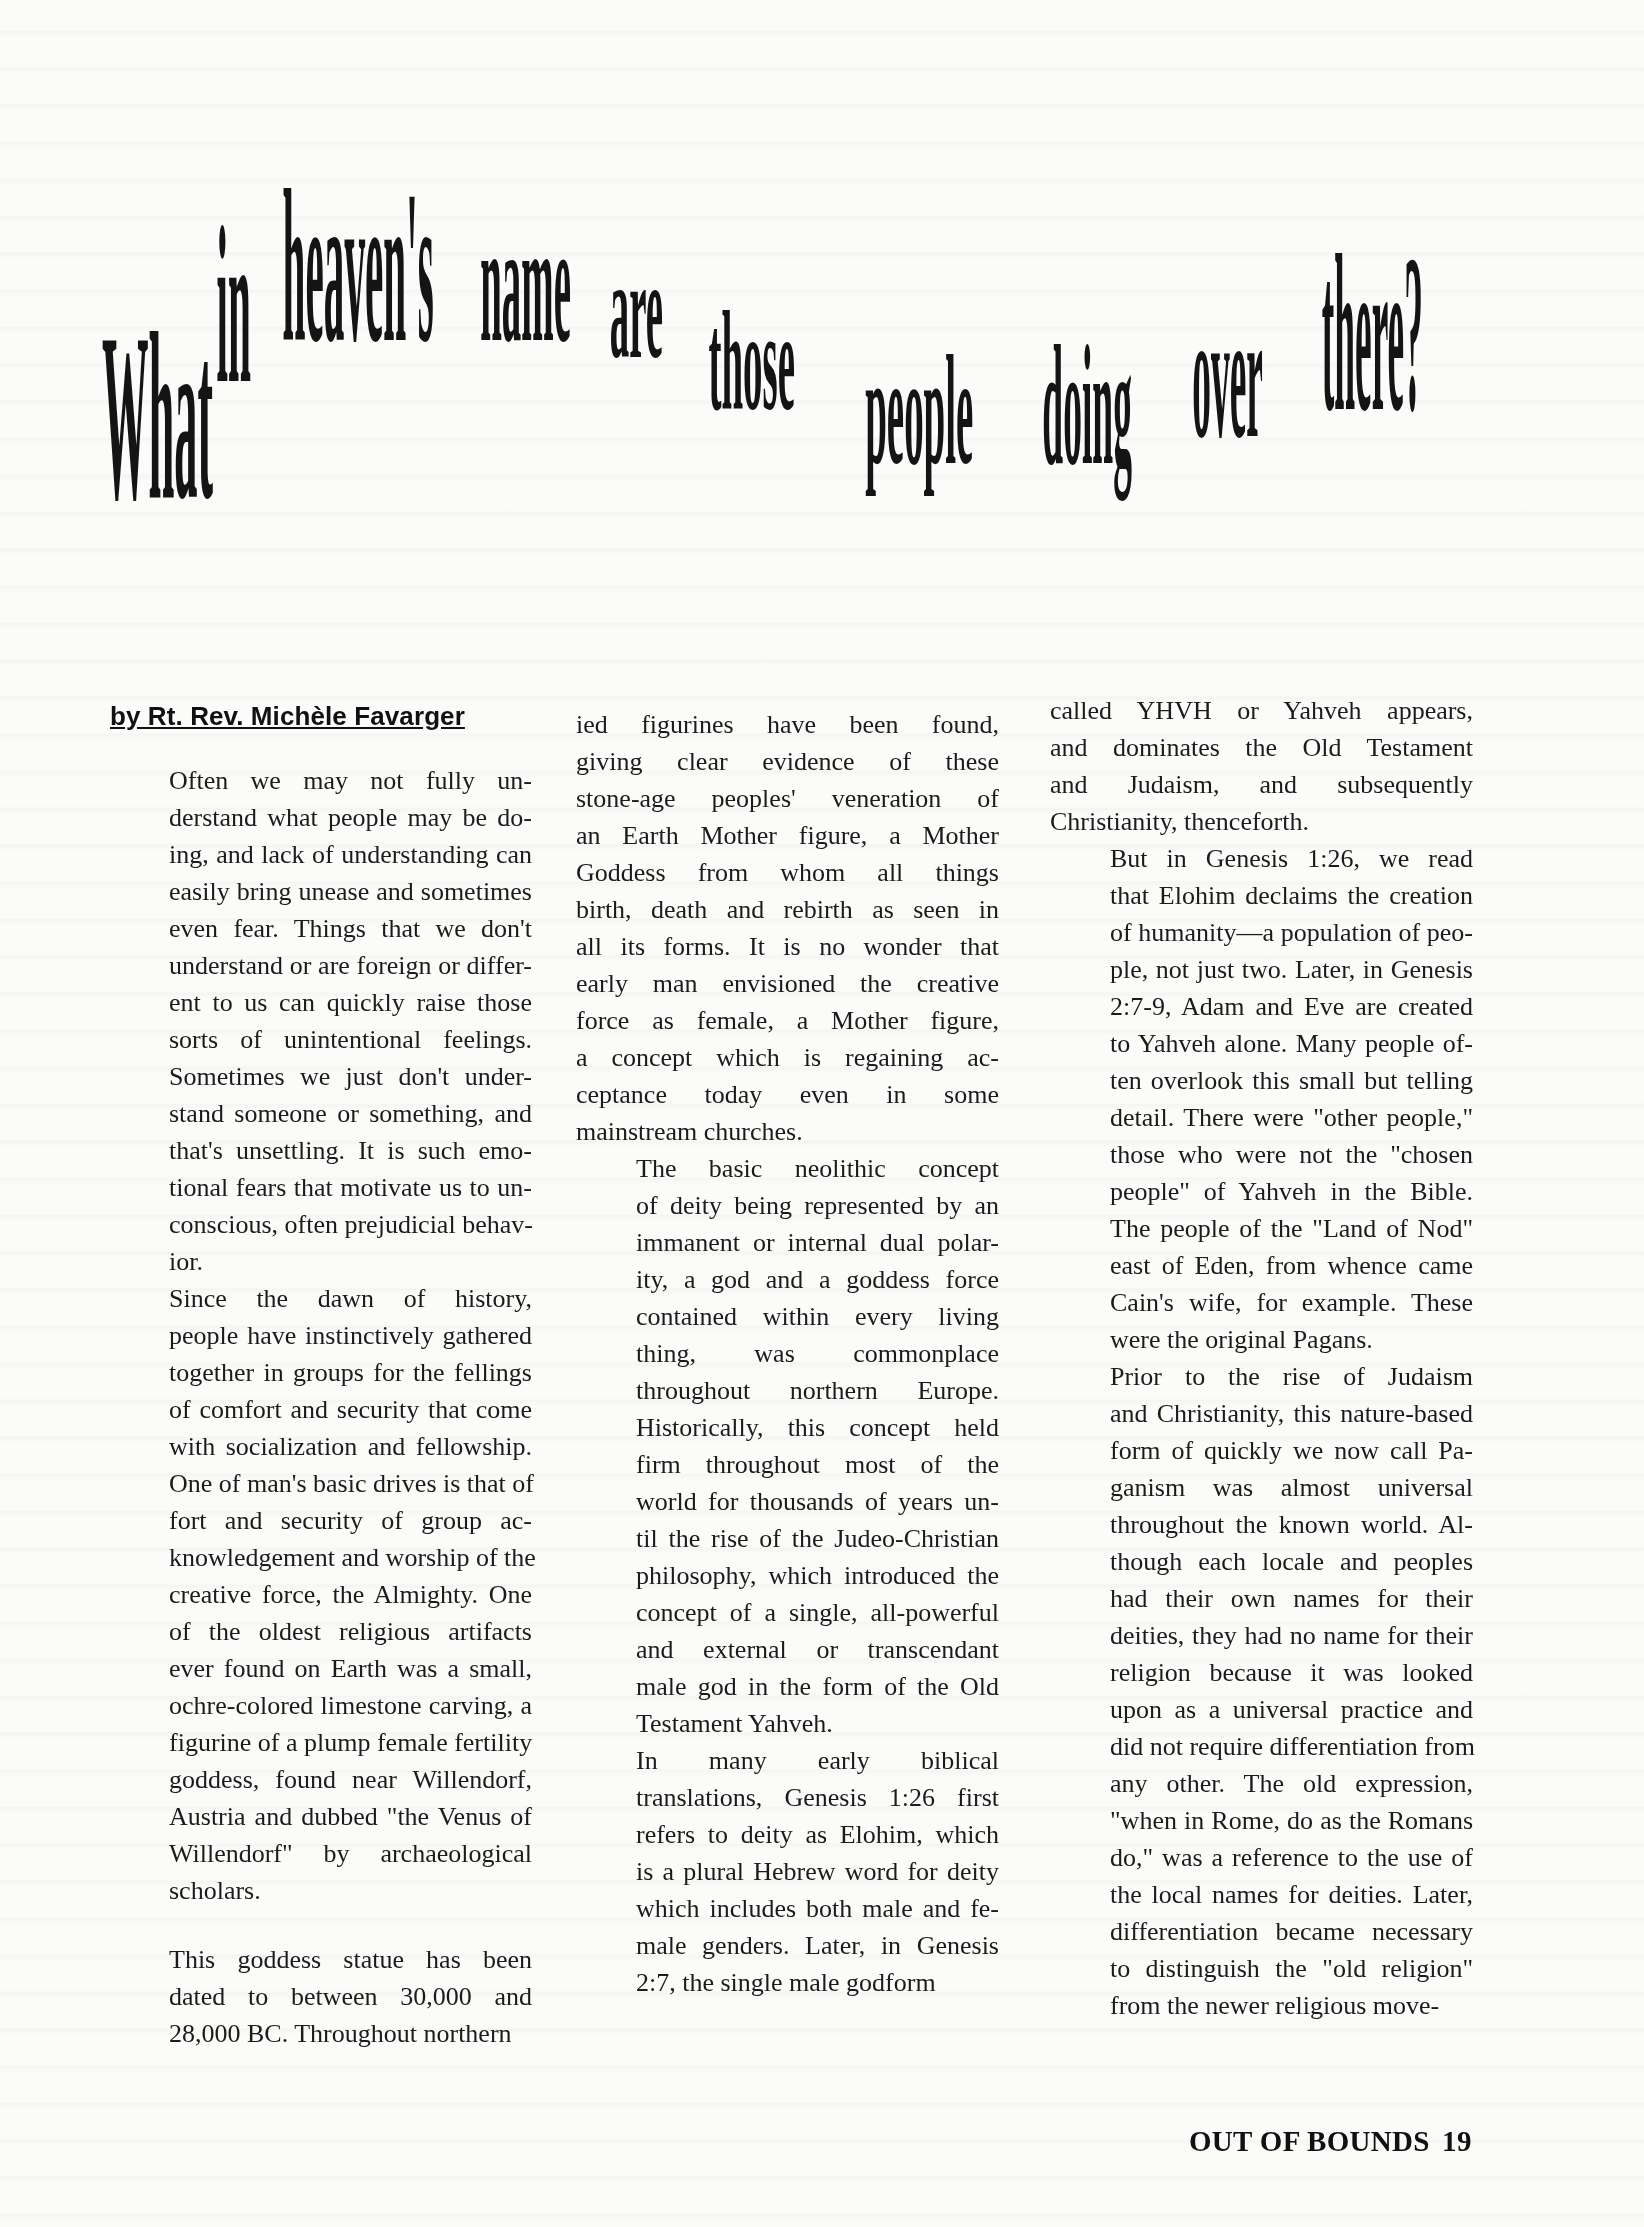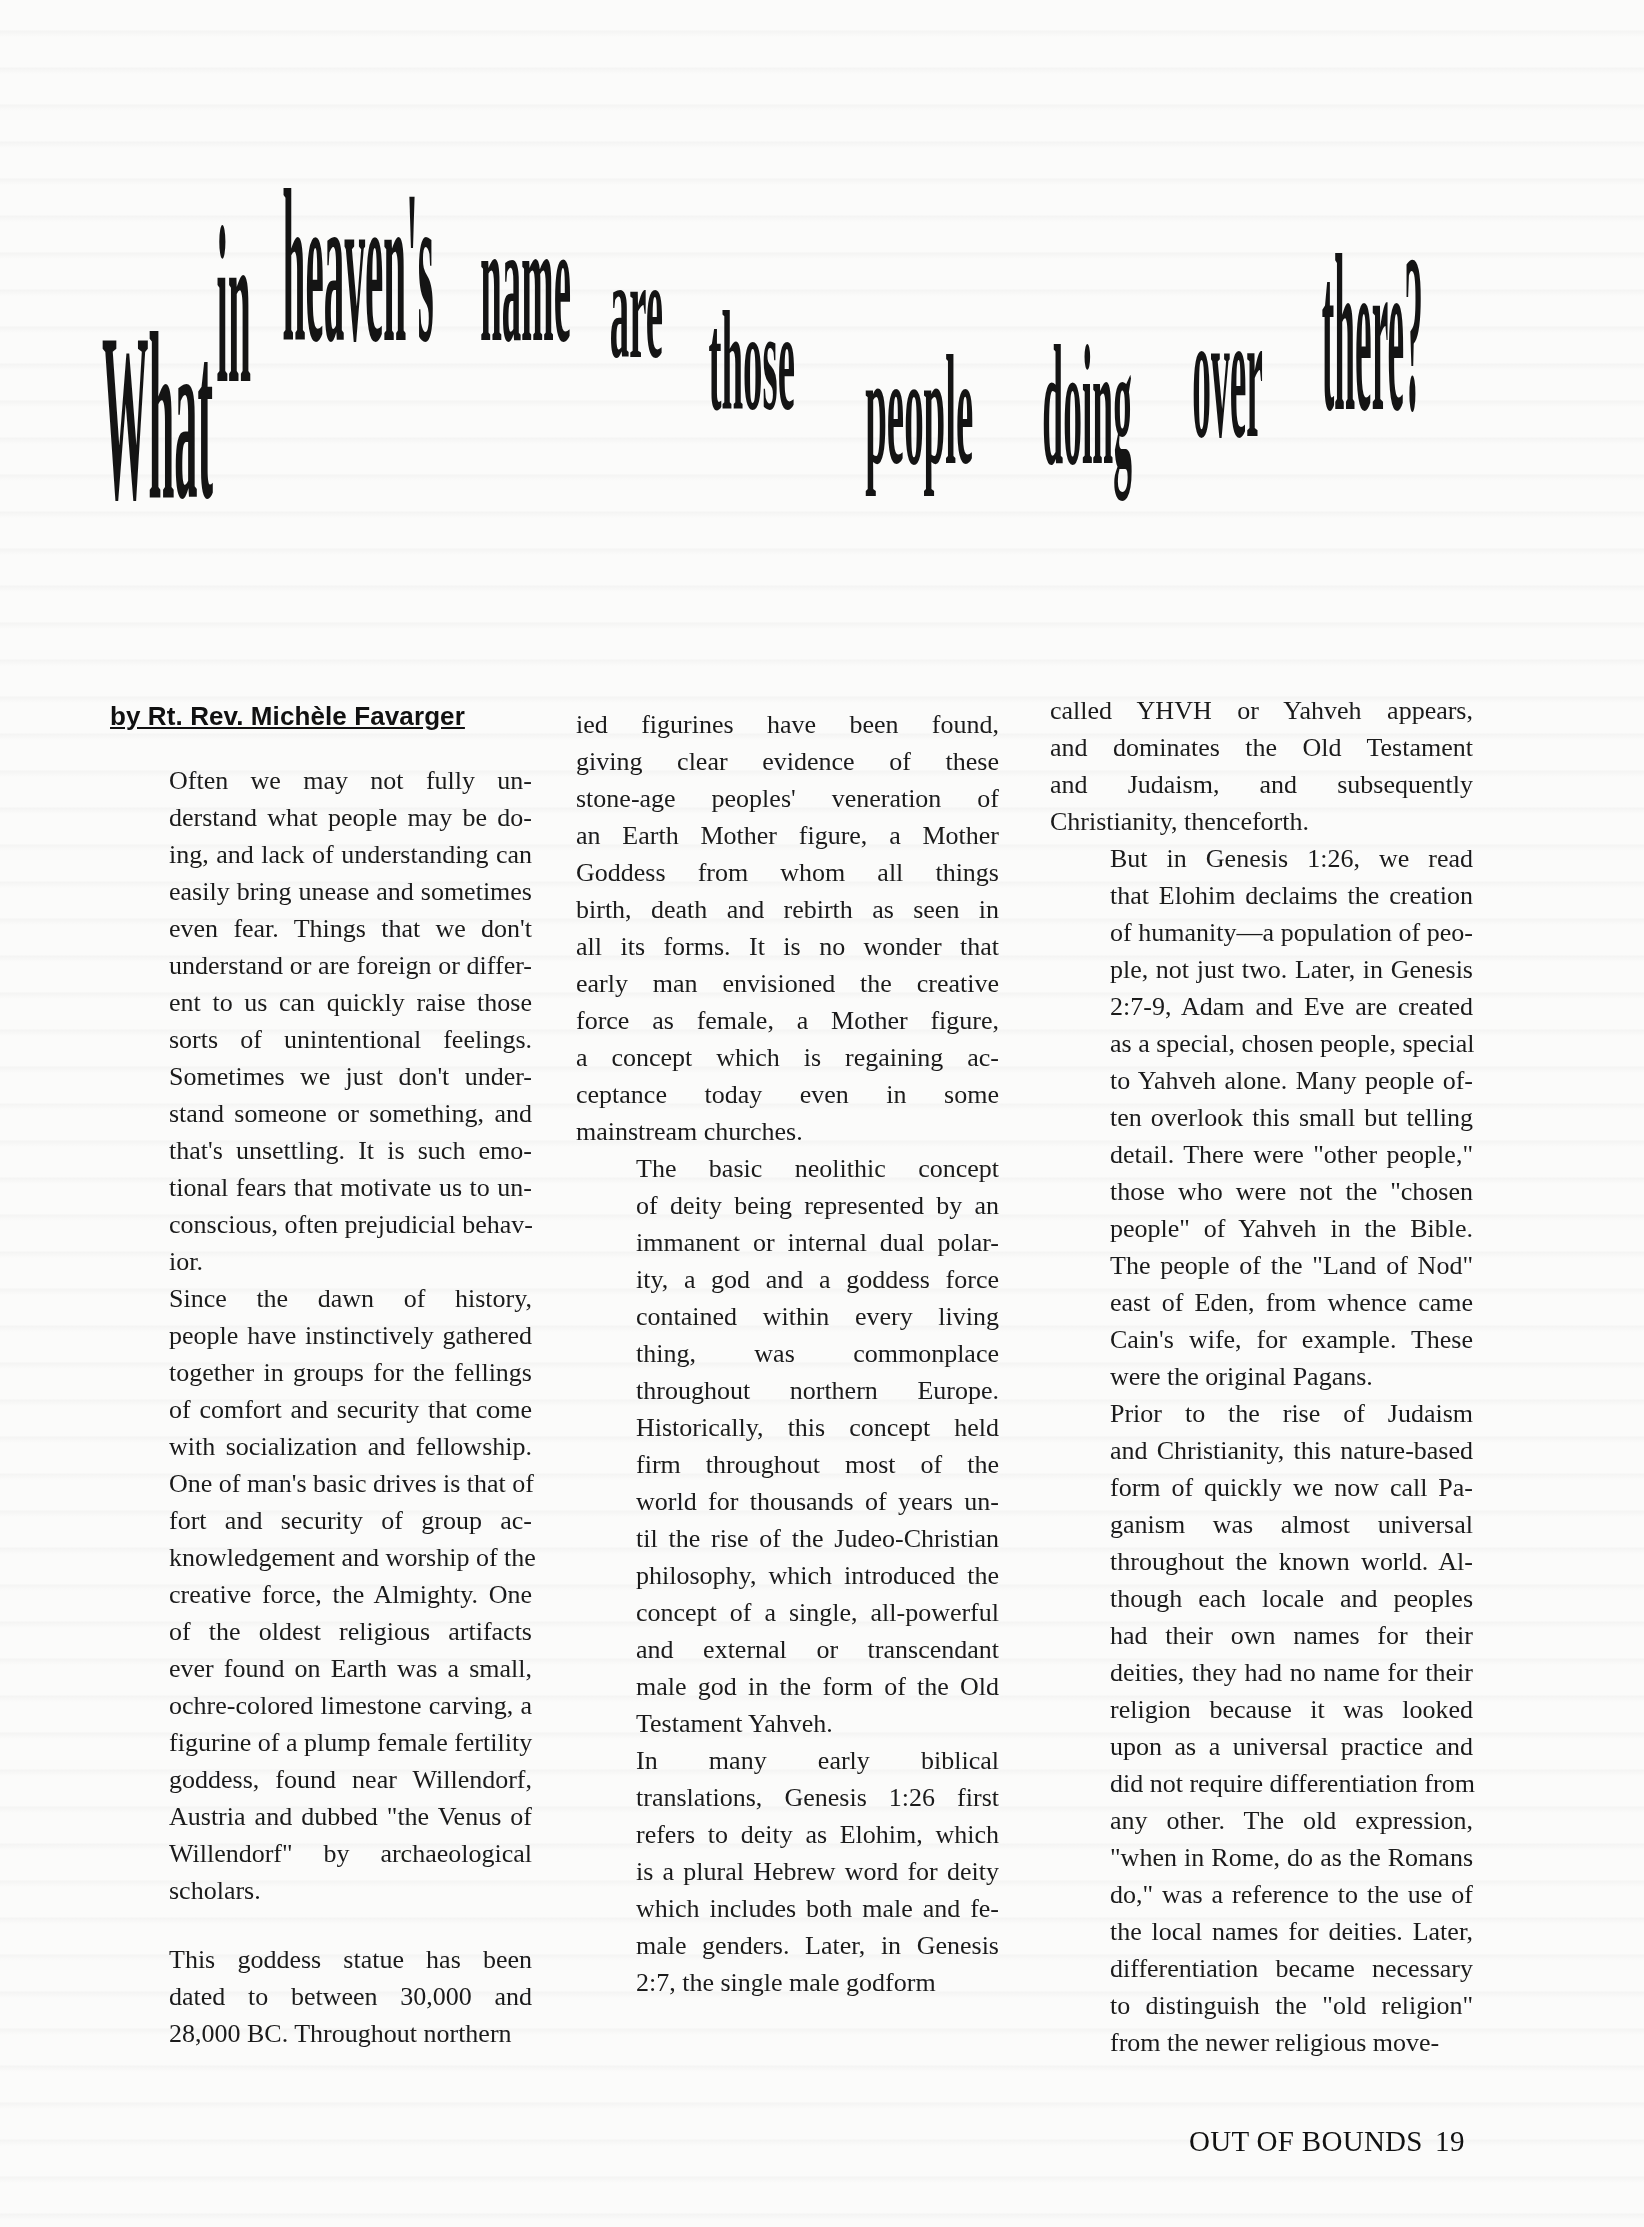--- a/index.html
+++ b/index.html
@@ -40,21 +40,21 @@
   .col p { margin: 0; text-indent: 0; }
   .col p.indent { text-indent: 60px; }
   .col .line { display: block; text-align: justify; text-align-last: justify; white-space: nowrap; }
   .col .line.last { text-align-last: left; }
   #col1 { left: 109px; top: 762px; }
   #col2 { left: 576px; top: 706px; }
   #col3 { left: 1050px; top: 692px; }
   .folio {
     position: absolute; left: 1189px; top: 2125px;
     font-family: "Liberation Serif", "DejaVu Serif", serif;
-    font-weight: normal; font-size: 29px; color: #111; letter-spacing: 0.3px;
+    font-weight: bold; font-size: 29px; color: #111; letter-spacing: 0.3px;
   }
   .folio span + span { margin-left: 12.3px; }
 </style>
 </head>
 <body>
 
 <div class="showthrough"></div>
 
 <div class="headline">
   <svg viewBox="0 0 2150 800" preserveAspectRatio="none">
@@ -187,21 +187,20 @@
       <span class="line">and dominates the Old Testament</span>
       <span class="line">and Judaism, and subsequently</span>
       <span class="line last">Christianity, thenceforth.</span>
     </p>
   <p class="indent">
       <span class="line" style="text-indent: 60px;">But in Genesis 1:26, we read</span>
       <span class="line">that Elohim declaims the creation</span>
       <span class="line">of humanity—a population of peo-</span>
       <span class="line">ple, not just two.  Later, in Genesis</span>
       <span class="line">2:7-9, Adam and Eve are created</span>
-      <span class="line">as a special, chosen people, special</span>
       <span class="line">to Yahveh alone.  Many people of-</span>
       <span class="line">ten overlook this small but telling</span>
       <span class="line">detail.  There were "other people,"</span>
       <span class="line">those who were not the "chosen</span>
       <span class="line">people" of Yahveh in the Bible.</span>
       <span class="line">The people of the "Land of Nod"</span>
       <span class="line">east of Eden, from whence came</span>
       <span class="line">Cain's wife, for example.  These</span>
       <span class="line last">were the original Pagans.</span>
     </p>

